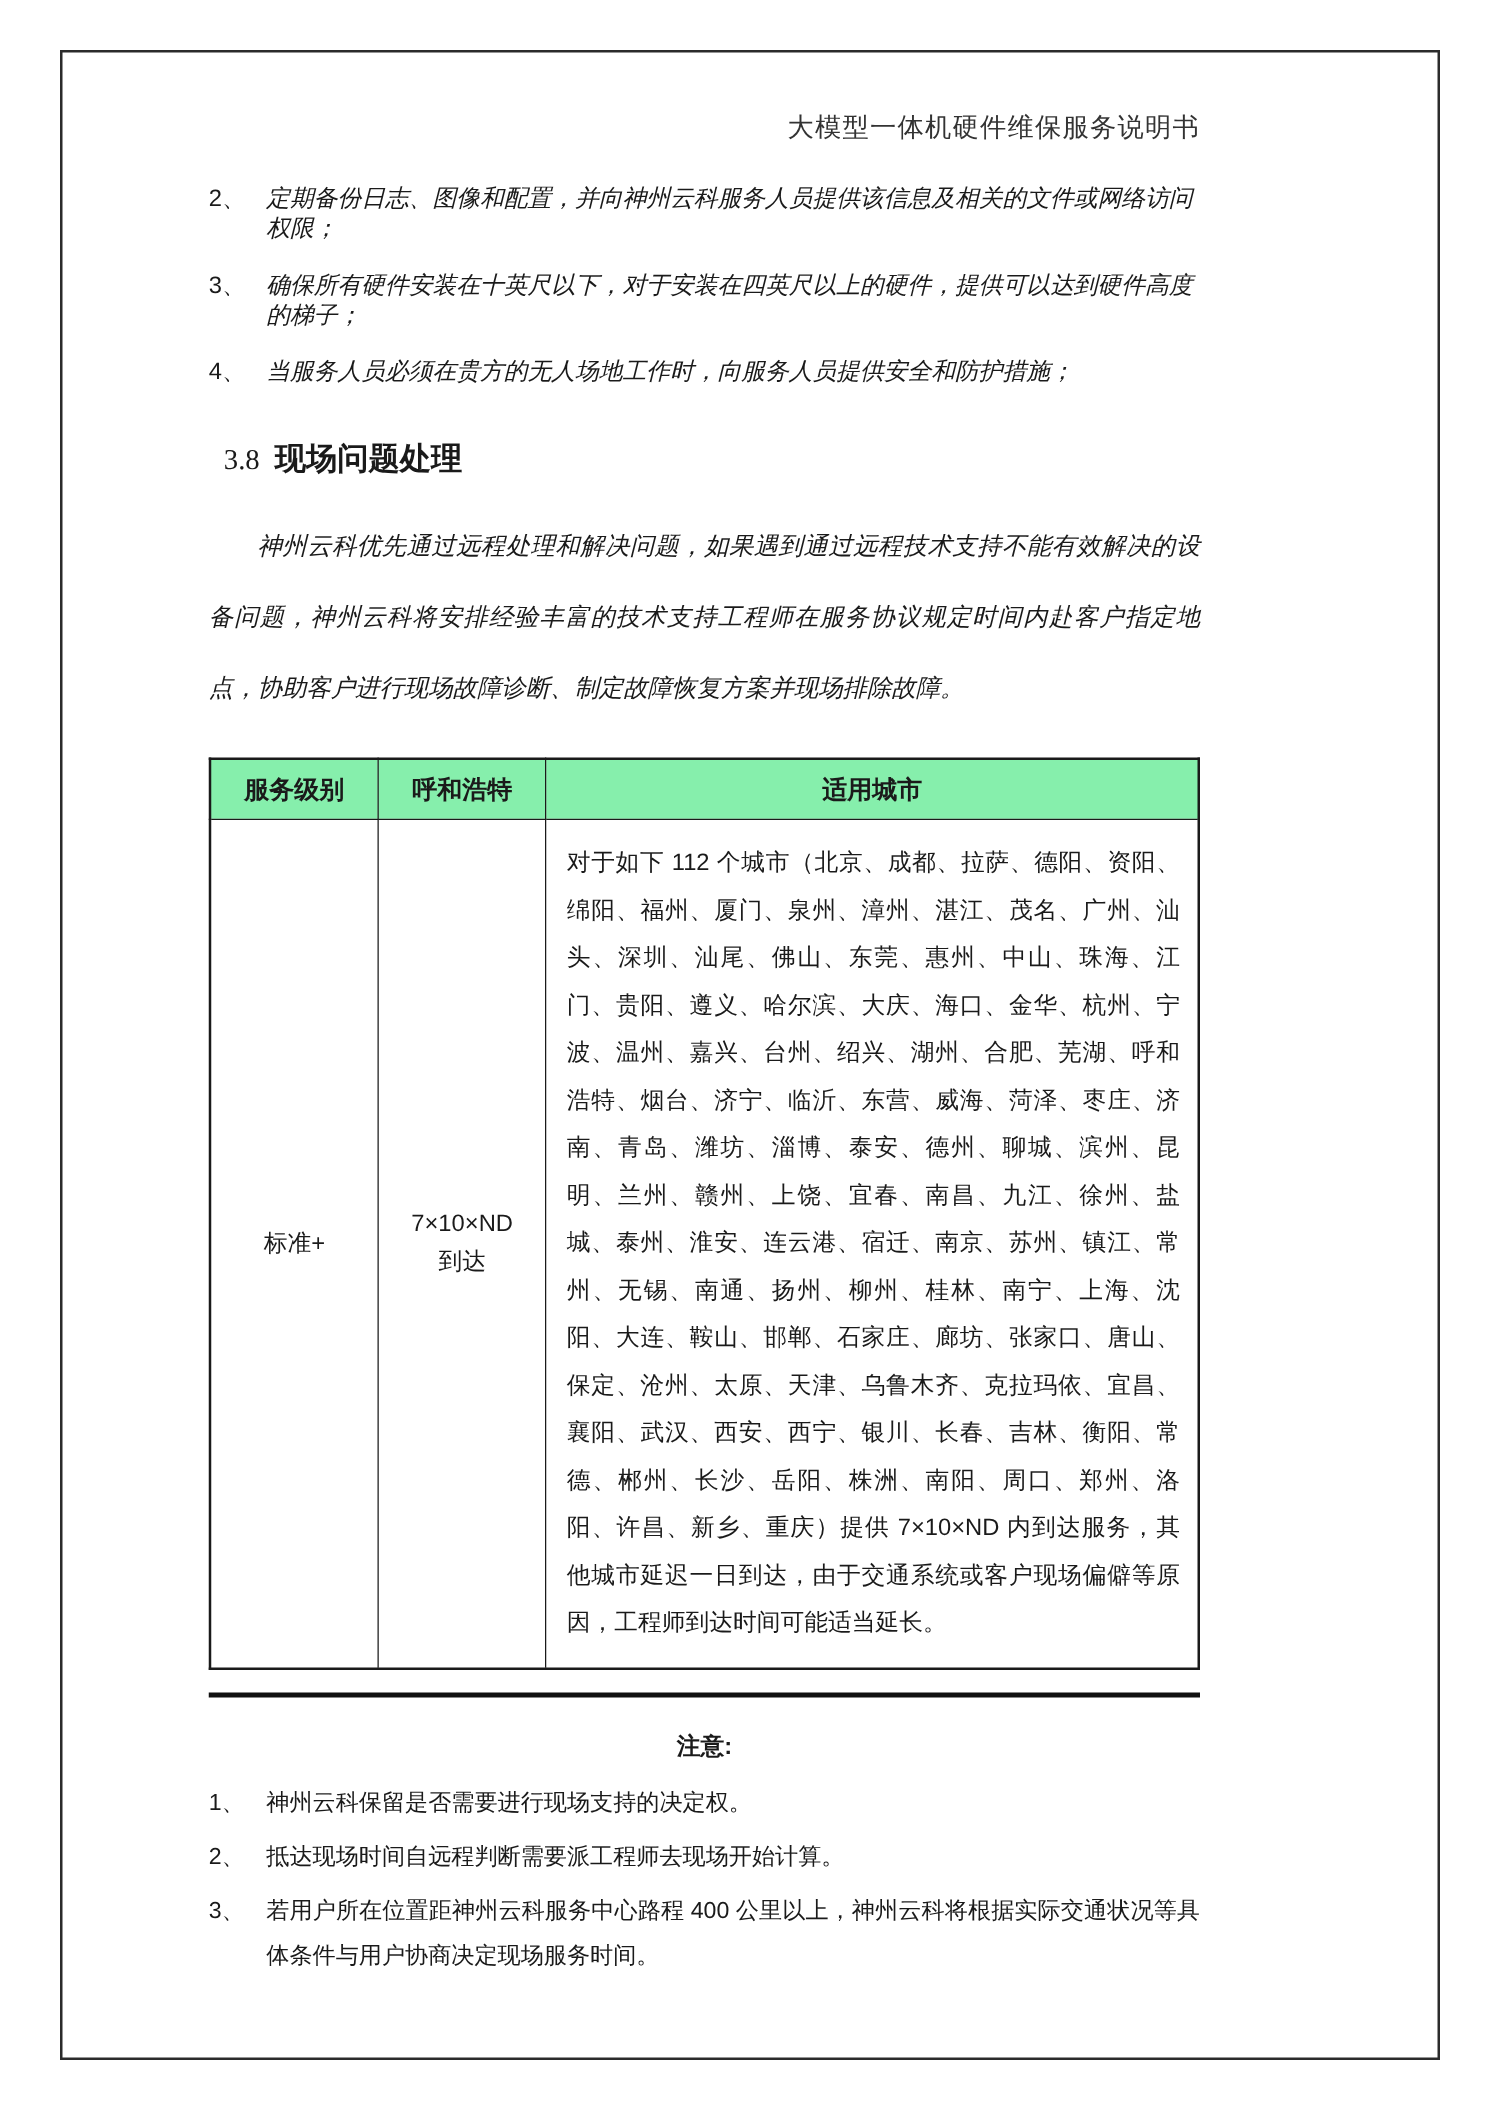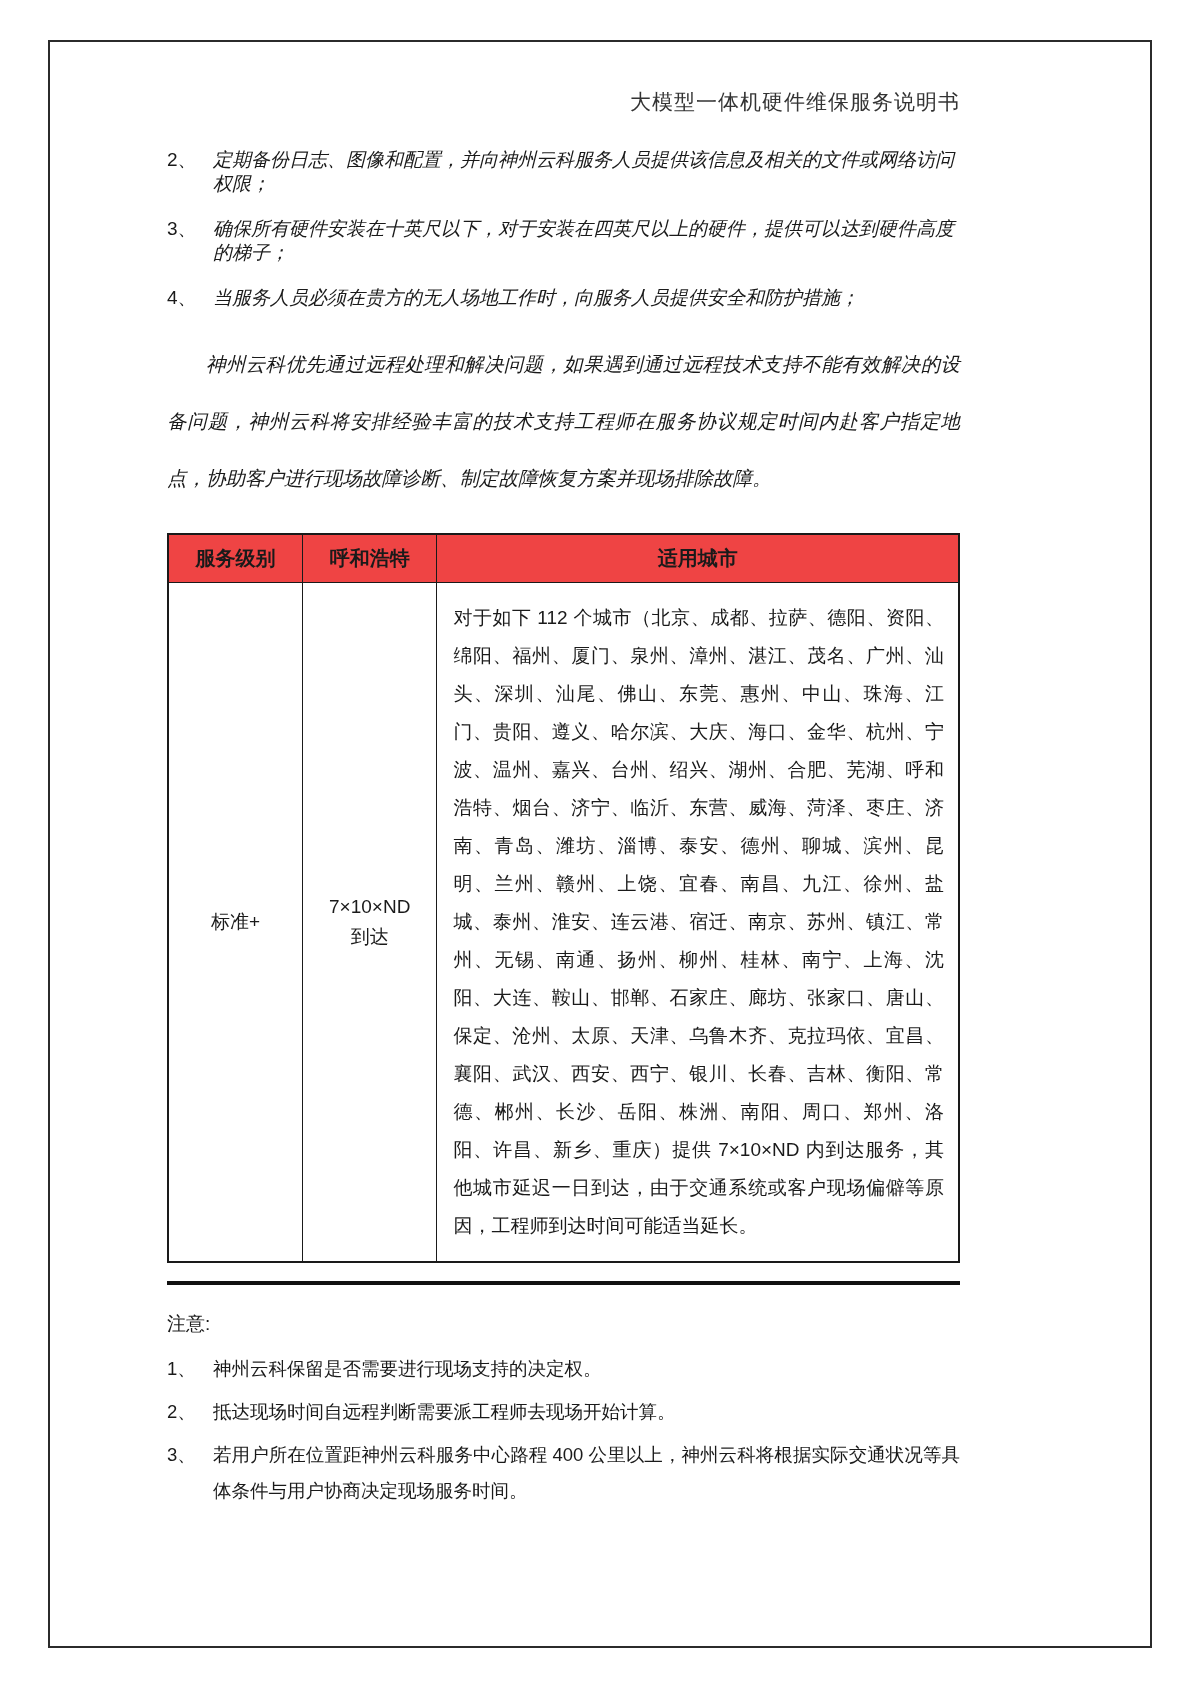--- a/index.html
+++ b/index.html
@@ -66,21 +66,21 @@
   table.service-table {
     margin-top:26px;
     width:100%;
     border-collapse:collapse;
     border:2px solid #1a1a1a;
   }
   .service-table th, .service-table td {
     border:1.5px solid #1a1a1a;
   }
   .service-table th {
-    background:#ef4444;
+    background:#86efac;
     font-size:20px;
     font-weight:700;
     height:48px;
     text-align:center;
     vertical-align:middle;
   }
   .service-table .col-level  { width:17%; }
   .service-table .col-resp   { width:17%; }
   .service-table .col-cities { width:66%; }
   .service-table td {
@@ -97,21 +97,22 @@
     text-justify:inter-character;
   }
 
   .divider {
     margin-top:18px;
     border-top:4px solid #111;
   }
   .notes-label {
     margin-top:26px;
     font-size:19px;
-    font-weight:400;
+    font-weight:700;
+    text-align:center;
   }
   .notes-list { margin-top:14px; }
   .note-item {
     display:flex;
     font-size:18.5px;
     line-height:36px;
     margin-bottom:7px;
   }
   .note-item .num { flex:0 0 46px; }
   .note-item .txt { flex:1; text-align:justify; }
@@ -132,20 +133,24 @@
       <div class="intro-item">
         <span class="num">3、</span>
         <span class="txt">确保所有硬件安装在十英尺以下，对于安装在四英尺以上的硬件，提供可以达到硬件高度的梯子；</span>
       </div>
       <div class="intro-item">
         <span class="num">4、</span>
         <span class="txt">当服务人员必须在贵方的无人场地工作时，向服务人员提供安全和防护措施；</span>
       </div>
     </div>
 
+    <div class="section-heading">
+      <span class="sec-num">3.8</span>
+      <span class="sec-title">现场问题处理</span>
+    </div>
 
     <div class="body-paragraphs">
       <p>神州云科优先通过远程处理和解决问题，如果遇到通过远程技术支持不能有效解决的设备问题，神州云科将安排经验丰富的技术支持工程师在服务协议规定时间内赴客户指定地点，协助客户进行现场故障诊断、制定故障恢复方案并现场排除故障。</p>
     </div>
 
 
     <table class="service-table">
       <thead>
         <tr>
           <th class="col-level">服务级别</th>

